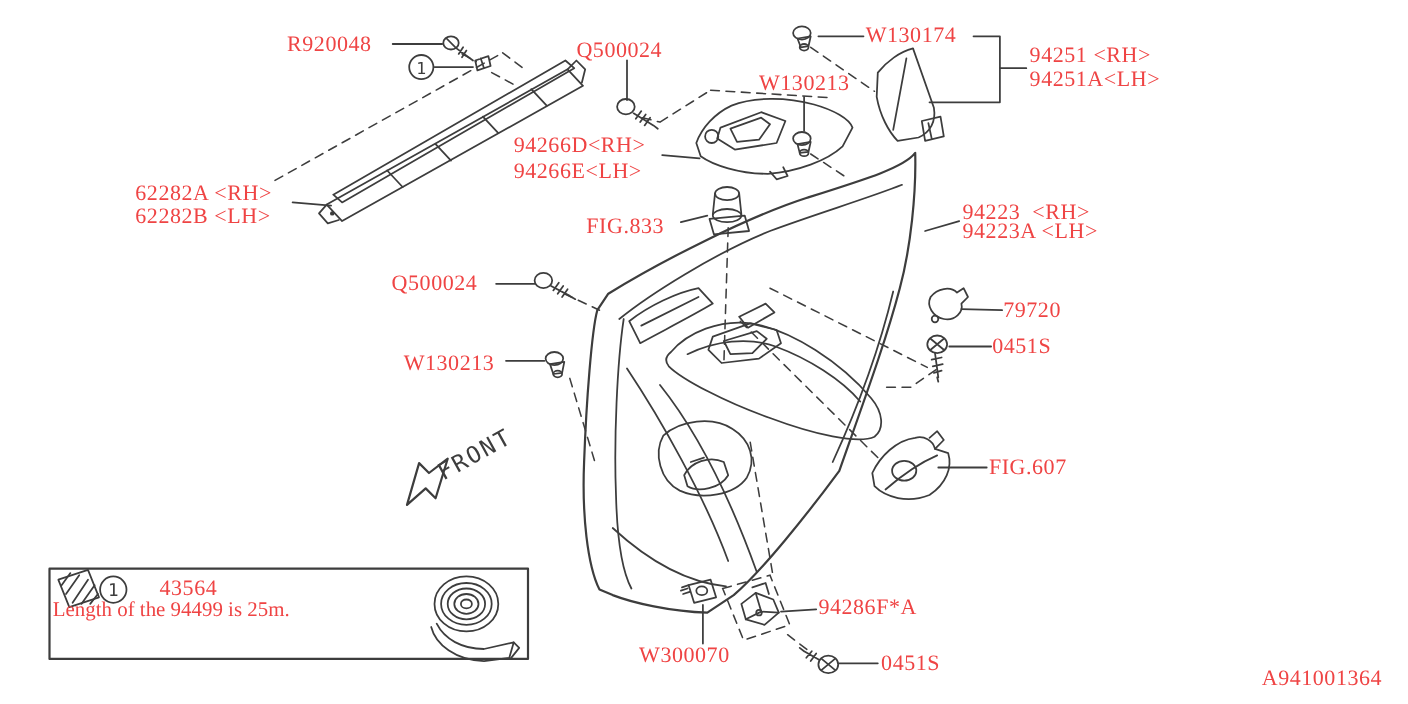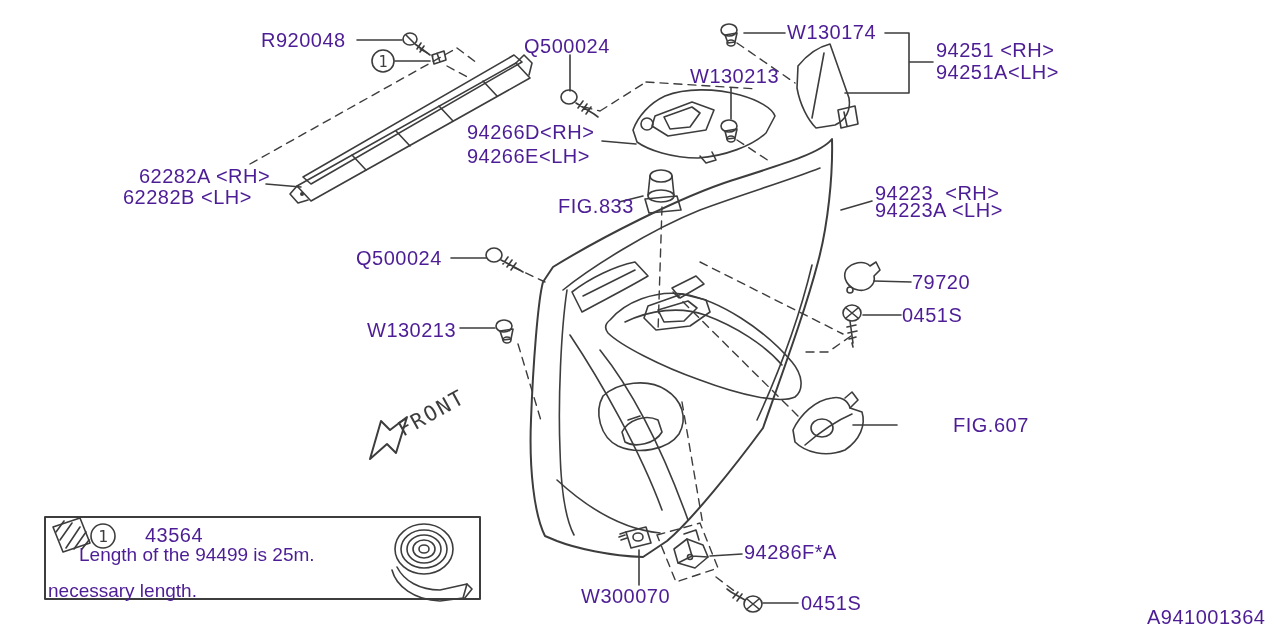--- a/index.html
+++ b/index.html
@@ -1,20 +1,20 @@
 <!DOCTYPE html>
 <html><head>
 <meta charset="utf-8">
 <style>
   html,body{margin:0;padding:0;background:#fff;}
   .canvas{position:relative;width:1280px;height:640px;background:#ffffff;overflow:hidden;
           font-family:"DejaVu Sans Mono","Liberation Mono",monospace;}
   .canvas svg{position:absolute;left:0;top:0;}
-  .lbl{position:absolute;font-family:Liberation Sans, sans-serif;
-       font-size:20px;line-height:21px;color:#4c1d95;white-space:pre;letter-spacing:0.5px;}
+  .lbl{position:absolute;font-family:Liberation Serif, serif;
+       font-size:20px;line-height:21px;color:#ef4444;white-space:pre;letter-spacing:0.5px;}
   .lbl.sm{font-size:19px;letter-spacing:0;line-height:18px;}
   .ln{stroke:#3d3d3d;stroke-width:1.6;fill:none;stroke-linecap:round;stroke-linejoin:round;}
   .ln2{stroke:#3d3d3d;stroke-width:2;fill:none;stroke-linecap:round;stroke-linejoin:round;}
   .dash{stroke:#3d3d3d;stroke-width:1.4;fill:none;stroke-dasharray:8 6;stroke-linecap:round;}
   .txt{font-family:"DejaVu Sans Mono","Liberation Mono",monospace;fill:#3d3d3d;}
 </style>
 </head>
 <body>
 
 <div class="canvas">
@@ -208,32 +208,31 @@
 </svg>
 
 <div class="lbl" style="left:261px;top:30px;">R920048</div>
 <div class="lbl" style="left:524px;top:36px;">Q500024</div>
 <div class="lbl" style="left:787px;top:22px;">W130174</div>
 <div class="lbl" style="left:936px;top:40px;">94251 &lt;RH&gt;</div>
 <div class="lbl" style="left:936px;top:62px;text-align:center;">94251A&lt;LH&gt;</div>
 <div class="lbl" style="left:690px;top:66px;">W130213</div>
 <div class="lbl" style="left:467px;top:122px;">94266D&lt;RH&gt;</div>
 <div class="lbl" style="left:467px;top:146px;">94266E&lt;LH&gt;</div>
-<div class="lbl" style="left:533px;top:196px;margin-left:25px;">FIG.833</div>
-<div class="lbl" style="left:139px;top:166px;">62282A &lt;RH&gt;</div>
+<div class="lbl" style="left:533px;top:196px;">FIG.833</div>
+<div class="lbl" style="left:123px;top:166px;">62282A &lt;RH&gt;</div>
 <div class="lbl" style="left:123px;top:187px;">62282B &lt;LH&gt;</div>
 <div class="lbl" style="left:875px;top:183px;">94223  &lt;RH&gt;</div>
 <div class="lbl" style="left:875px;top:200px;">94223A &lt;LH&gt;</div>
 <div class="lbl" style="left:356px;top:248px;">Q500024</div>
 <div class="lbl" style="left:367px;top:320px;">W130213</div>
 <div class="lbl" style="left:912px;top:272px;">79720</div>
 <div class="lbl" style="left:902px;top:305px;">0451S</div>
-<div class="lbl" style="left:953px;top:415px;">FIG.607</div>
+<div class="lbl" style="left:899px;top:415px;">FIG.607</div>
 <div class="lbl" style="left:744px;top:542px;">94286F*A</div>
 <div class="lbl" style="left:581px;top:586px;">W300070</div>
 <div class="lbl" style="left:801px;top:593px;">0451S</div>
 <div class="lbl" style="left:1147px;top:607px;">A941001364</div>
 
 <div class="lbl" style="left:145px;top:525px;">43564</div>
-<div class="lbl sm" style="left:48px;top:546px;margin-left:31px;">Length of the 94499 is 25m.</div>
-<div class="lbl sm" style="left:48px;top:582px;">necessary length.</div>
+<div class="lbl sm" style="left:48px;top:546px;">Length of the 94499 is 25m.</div>
 
 </div>
 
 </body></html>

